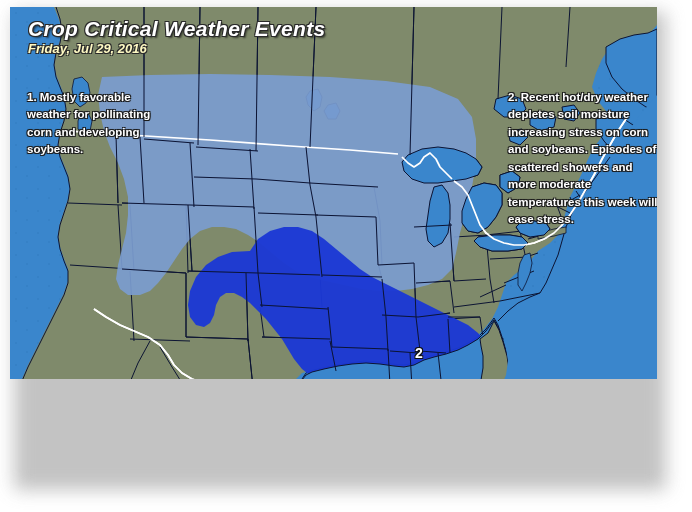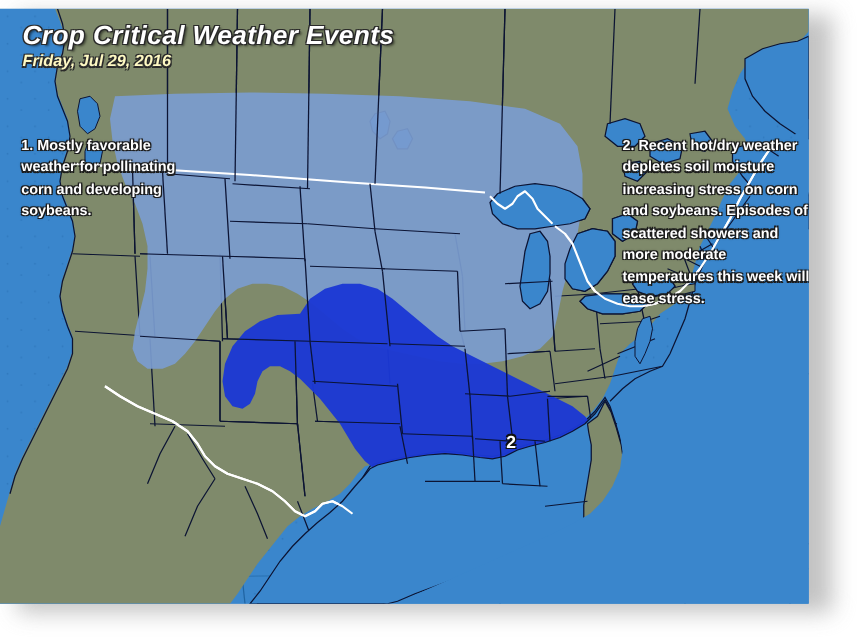--- a/index.html
+++ b/index.html
@@ -30,24 +30,24 @@
     height: 478px;
     border-radius: 3px;
     background: #b9b9b9;
     filter: blur(9px);
     opacity: 0.85;
   }
 
   
   #map-panel {
     position: absolute;
-    left: 0;
+    left: 10px;
     top: 7px;
     width: 647px;
-    height: 476px;
+    height: 372px;
     overflow: hidden;
     background: #3a86cc;       
   }
 
   
   .geo { position: absolute; left: 0; top: 0; width: 647px; height: 476px; }
 
   
   .shade { position: absolute; left: 0; top: 0; width: 647px; height: 476px; }
 
@@ -89,21 +89,20 @@
     position: absolute;
     z-index: 40;
     font-size: 11.5px;
     font-weight: bold;
     color: #ffffff;
     line-height: 1.52;
     text-shadow:
       1px 1px 0 #1c1c1c, -1px 1px 0 #1c1c1c,
       1px -1px 0 #1c1c1c, -1px -1px 0 #1c1c1c,
       0 0 2px rgba(0,0,0,0.8);
-    margin-top: 20px;
   }
   #annotation-1 { left: 17px; top: 82px; width: 150px; }
   #annotation-2 { left: 498px; top: 82px; width: 152px; }
 
   
   #label-2 {
     position: absolute;
     left: 405px;
     top: 338px;
     z-index: 45;

